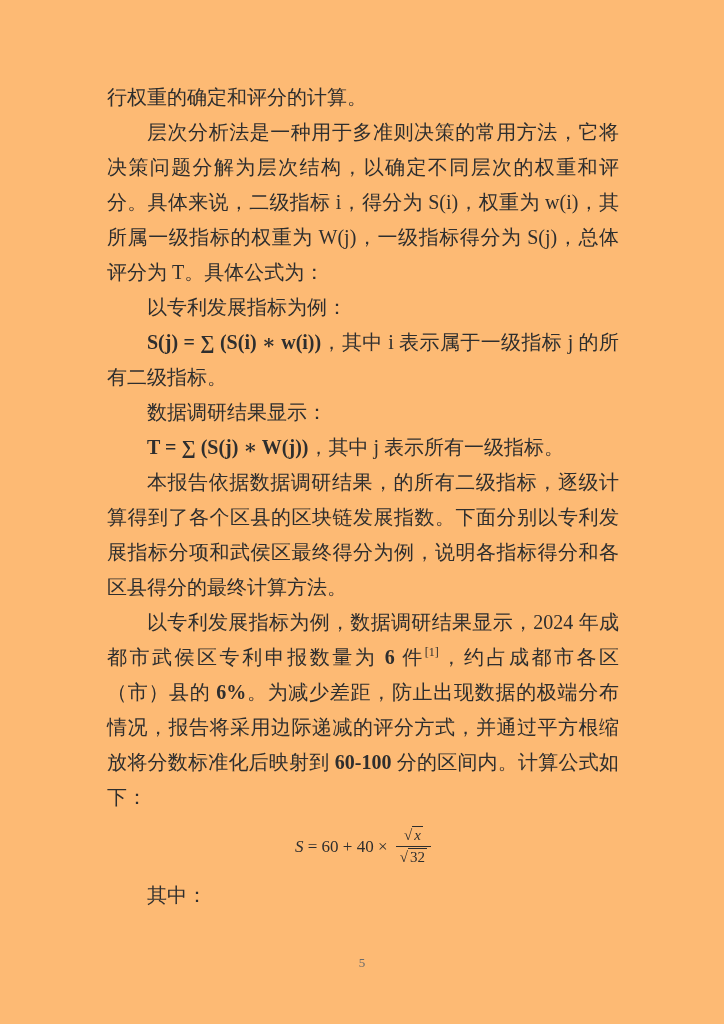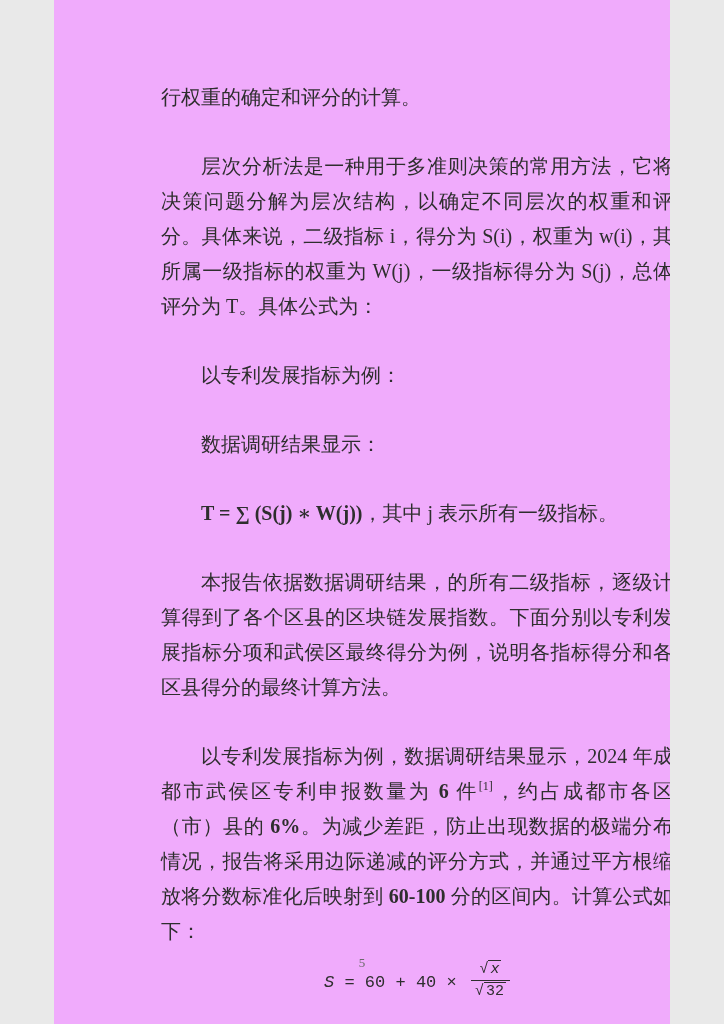--- a/index.html
+++ b/index.html
@@ -1,48 +1,47 @@
 <!DOCTYPE html>
 <html><head>
 <meta charset="utf-8">
 <style>
   html, body { margin: 0; padding: 0; background: #e9e9e9; }
   .page {
     position: relative;
-    width: 616px;
+    width: 724px;
     height: 1024px;
     margin: 0 auto;
-    background: #f0abfc;
+    background: #fdba74;
     font-family: "Liberation Serif", "DejaVu Serif", serif;
     color: #2e2e2e;
     overflow: hidden;
   }
   .text-block {
     position: absolute;
     left: 107px;
     top: 80px;
     width: 512px;
     font-size: 20px;
     line-height: 35px;
     text-align: justify;
     text-justify: inter-character;
   }
   p.para { margin: 0; padding: 0; }
-  p.para.indent { text-indent: 2em; margin-top: 34px; }
+  p.para.indent { text-indent: 2em; }
   .run { }
   .lat { font-family: "Liberation Serif", "DejaVu Serif", serif; }
   .b { font-weight: bold; }
   .sup { vertical-align: super; font-size: 12px; line-height: 0; }
   .formula-row {
     text-align: center;
     margin: 14px 0 10px 0;
     font-size: 17px;
     line-height: normal;
     text-indent: 0;
-    font-family: Liberation Mono, monospace;
   }
   .f-var { font-style: italic; }
   .f-mid { }
   .frac {
     display: inline-block;
     vertical-align: middle;
     text-align: center;
     font-size: 15px;
     margin-left: 4px;
     position: relative;
@@ -77,20 +76,21 @@
 <body>
 
 <div class="page">
 
   <div class="text-block">
 
     <div id="paras-before">
         <p class="para"><span class="run">行权重的确定和评分的计算。</span></p>
         <p class="para indent"><span class="run">层次分析法是一种用于多准则决策的常用方法，它将决策问题分解为层次结构，以确定不同层次的权重和评分。具体来说，二级指标 </span><span class="run lat">i</span><span class="run">，得分为 </span><span class="run lat">S(i)</span><span class="run">，权重为 </span><span class="run lat">w(i)</span><span class="run">，其所属一级指标的权重为 </span><span class="run lat">W(j)</span><span class="run">，一级指标得分为 </span><span class="run lat">S(j)</span><span class="run">，总体评分为 </span><span class="run lat">T</span><span class="run">。具体公式为：</span></p>
         <p class="para indent"><span class="run">以专利发展指标为例：</span></p>
+        <p class="para indent"><span class="run lat b">S(j) = ∑ (S(i) ∗ w(i))</span><span class="run">，其中 </span><span class="run lat">i</span><span class="run"> 表示属于一级指标 </span><span class="run lat">j</span><span class="run"> 的所有二级指标。</span></p>
         <p class="para indent"><span class="run">数据调研结果显示：</span></p>
         <p class="para indent"><span class="run lat b">T = ∑ (S(j) ∗ W(j))</span><span class="run">，其中 </span><span class="run lat">j</span><span class="run"> 表示所有一级指标。</span></p>
         <p class="para indent"><span class="run">本报告依据数据调研结果，的所有二级指标，逐级计算得到了各个区县的区块链发展指数。下面分别以专利发展指标分项和武侯区最终得分为例，说明各指标得分和各区县得分的最终计算方法。</span></p>
         <p class="para indent"><span class="run">以专利发展指标为例，数据调研结果显示，</span><span class="run lat">2024</span><span class="run"> 年成都市武侯区专利申报数量为 </span><span class="run lat b">6</span><span class="run"> 件</span><span class="run lat sup">[1]</span><span class="run">，约占成都市各区（市）县的 </span><span class="run lat b">6%</span><span class="run">。为减少差距，防止出现数据的极端分布情况，报告将采用边际递减的评分方式，并通过平方根缩放将分数标准化后映射到 </span><span class="run lat b">60-100</span><span class="run"> 分的区间内。计算公式如下：</span></p>
       </div>
 
     <div class="formula-row">
       <span class="f-var">S</span><span class="f-mid"> = 60 + 40 × </span><span class="frac"><span class="num"><span class="rad">√</span><span class="ovl radicand-var">x</span></span><span class="den"><span class="rad">√</span><span class="ovl">32</span></span></span>
     </div>
 

